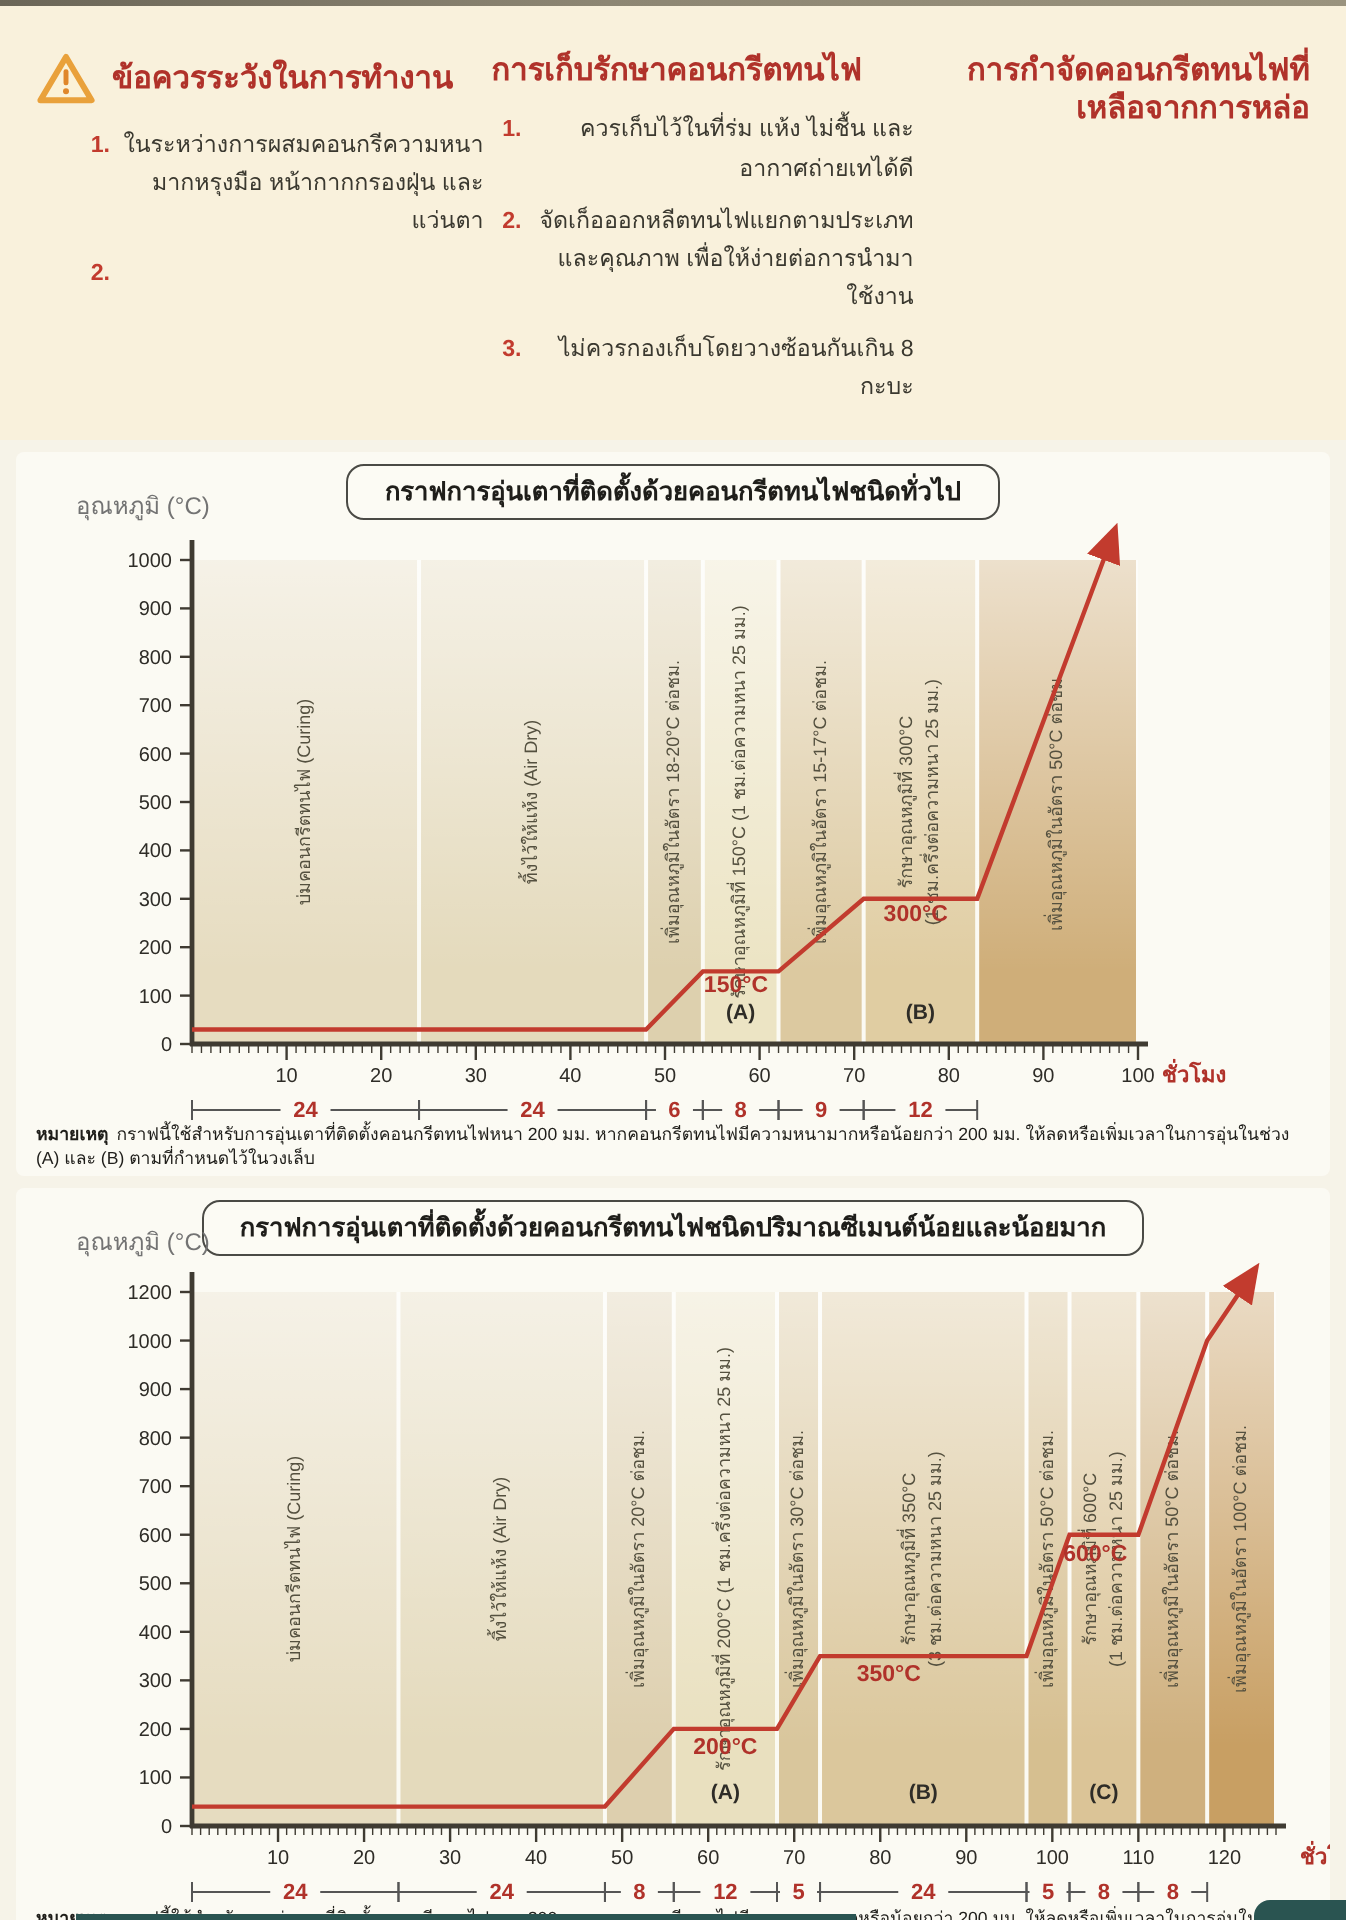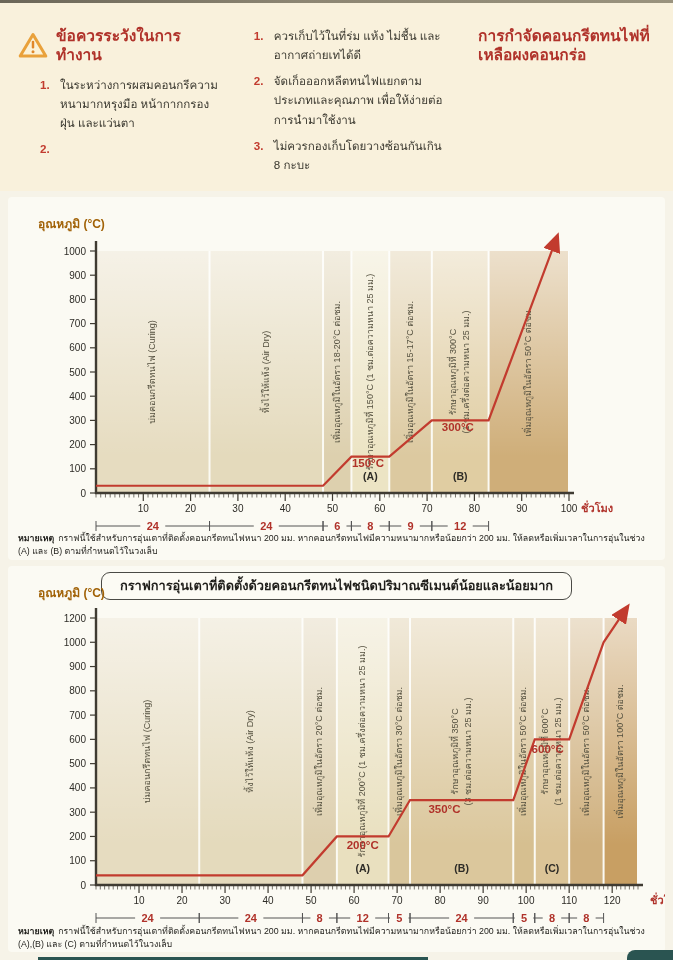--- a/index.html
+++ b/index.html
@@ -1,37 +1,37 @@
 <!DOCTYPE html>
 <html><head>
 <meta charset="utf-8">
 <style>
   html,body{margin:0;padding:0;}
   .page{width:673px;height:960px;background:#f6f3e8;font-family:"Liberation Sans",sans-serif;position:relative;overflow:hidden;}
   .edge-top{position:absolute;top:0;left:0;right:0;height:3px;background:linear-gradient(90deg,#6b6658,#8d8673 45%,#9a937e);}
   .edge-bottom{position:absolute;bottom:0;left:38px;width:390px;height:3px;background:#2a5451;}
   .edge-corner{position:absolute;bottom:0;right:0;width:46px;height:10px;background:#2a5451;border-top-left-radius:8px;}
   
-  .info-row{display:flex;gap:32px;padding:26px 18px 10px 18px;background:#f9f1dc;min-height:152px;}
+  .info-row{display:flex;gap:4px;padding:26px 18px 10px 18px;background:#f9f1dc;min-height:152px;text-align:right;}
   .col{flex:1;}
   .col-head{display:flex;gap:8px;align-items:center;margin-bottom:10px;}
   .col h2{color:#b0322a;font-size:15.5px;line-height:1.25;margin:0;}
   .warn{width:30px;height:27px;flex:0 0 auto;}
   .item{display:flex;gap:5px;font-size:11.6px;line-height:1.65;color:#3a382f;margin-bottom:7px;}
   .item .num{color:#c23b2e;font-weight:bold;min-width:15px;}
   .para{font-size:11.6px;line-height:1.75;color:#3a382f;text-indent:2.2em;margin:0;}
   
   .chart-section{background:#fbfaf3;margin:6px 8px 0;border-radius:4px;padding:4px 0 2px;}
   .chart-head{position:relative;display:flex;justify-content:center;padding-top:2px;height:26px;}
   .titlebox{border:1.4px solid #4a4a45;border-radius:9px;background:#fcfbf4;padding:2px 18px 3px;font-size:12.8px;font-weight:bold;color:#1f1e1a;align-self:flex-start;}
-  .ylab{position:absolute;left:30px;bottom:-4px;color:#a16207;font-weight:bold;font-size:12px;text-align:center;}
+  .ylab{position:absolute;left:30px;bottom:-4px;color:#737373;font-weight:normal;font-size:12px;text-align:center;}
   svg.chart{display:block;margin:2px 0 0;}
   svg.chart text{font-family:"Liberation Sans",sans-serif;}
   .note{font-size:8.8px;color:#1f1e1a;margin:0 10px;line-height:1.35;}
-  .note b{margin-right:4px;font-family:Liberation Mono, monospace;}
+  .note b{margin-right:4px;}
 </style>
 </head>
 <body>
 
 <div class="page">
   <div class="edge-top"></div>
 
   <div class="info-row">
     <div class="col" style="flex:1.06">
       <div class="col-head">
@@ -49,46 +49,50 @@
             <span class="num">1.</span>
             <span>ในระหว่างการผสมคอนกรีความหนามากหรุงมือ หน้ากากกรองฝุ่น และแว่นตา</span>
           </div>
           <div class="item">
             <span class="num">2.</span>
           </div>
         </div>
     </div>
 
     <div class="col">
+      <div class="col-head">
+        <h2>การเก็บรักษาคอนกรีตทนไฟ</h2>
+      </div>
       <div class="items">
           <div class="item">
             <span class="num">1.</span>
             <span>ควรเก็บไว้ในที่ร่ม แห้ง ไม่ชื้น และอากาศถ่ายเทได้ดี</span>
           </div>
           <div class="item">
             <span class="num">2.</span>
             <span>จัดเก็อออกหลีตทนไฟแยกตามประเภทและคุณภาพ เพื่อให้ง่ายต่อการนำมาใช้งาน</span>
           </div>
           <div class="item">
             <span class="num">3.</span>
             <span>ไม่ควรกองเก็บโดยวางซ้อนกันเกิน 8 กะบะ</span>
           </div>
         </div>
     </div>
 
     <div class="col" style="flex:0.92">
       <div class="col-head">
-        <h2>การกำจัดคอนกรีตทนไฟที่เหลือผงคอนกร่อ</h2>
+        <h2>การกำจัดคอนกรีตทนไฟที่เหลือจากการหล่อ</h2>
       </div>
     </div>
   </div>
 
   <section class="chart-section">
     <div class="chart-head">
       <span class="ylab">อุณหภูมิ (°C)</span>
+      <div class="titlebox">กราฟการอุ่นเตาที่ติดตั้งด้วยคอนกรีตทนไฟชนิดทั่วไป</div>
     </div>
     <svg class="chart" width="657" height="302">
         <defs>
           <linearGradient id="fade0" x1="0" y1="0" x2="0" y2="1">
             <stop offset="0" stop-color="#ffffff" stop-opacity="0.62"></stop>
             <stop offset="0.85" stop-color="#ffffff" stop-opacity="0"></stop>
           </linearGradient>
           <marker id="arr0" markerWidth="9" markerHeight="8" refX="7" refY="4" orient="auto">
             <path d="M0,0 L9,4 L0,8 Z" fill="#c23b2e"></path>
           </marker>

